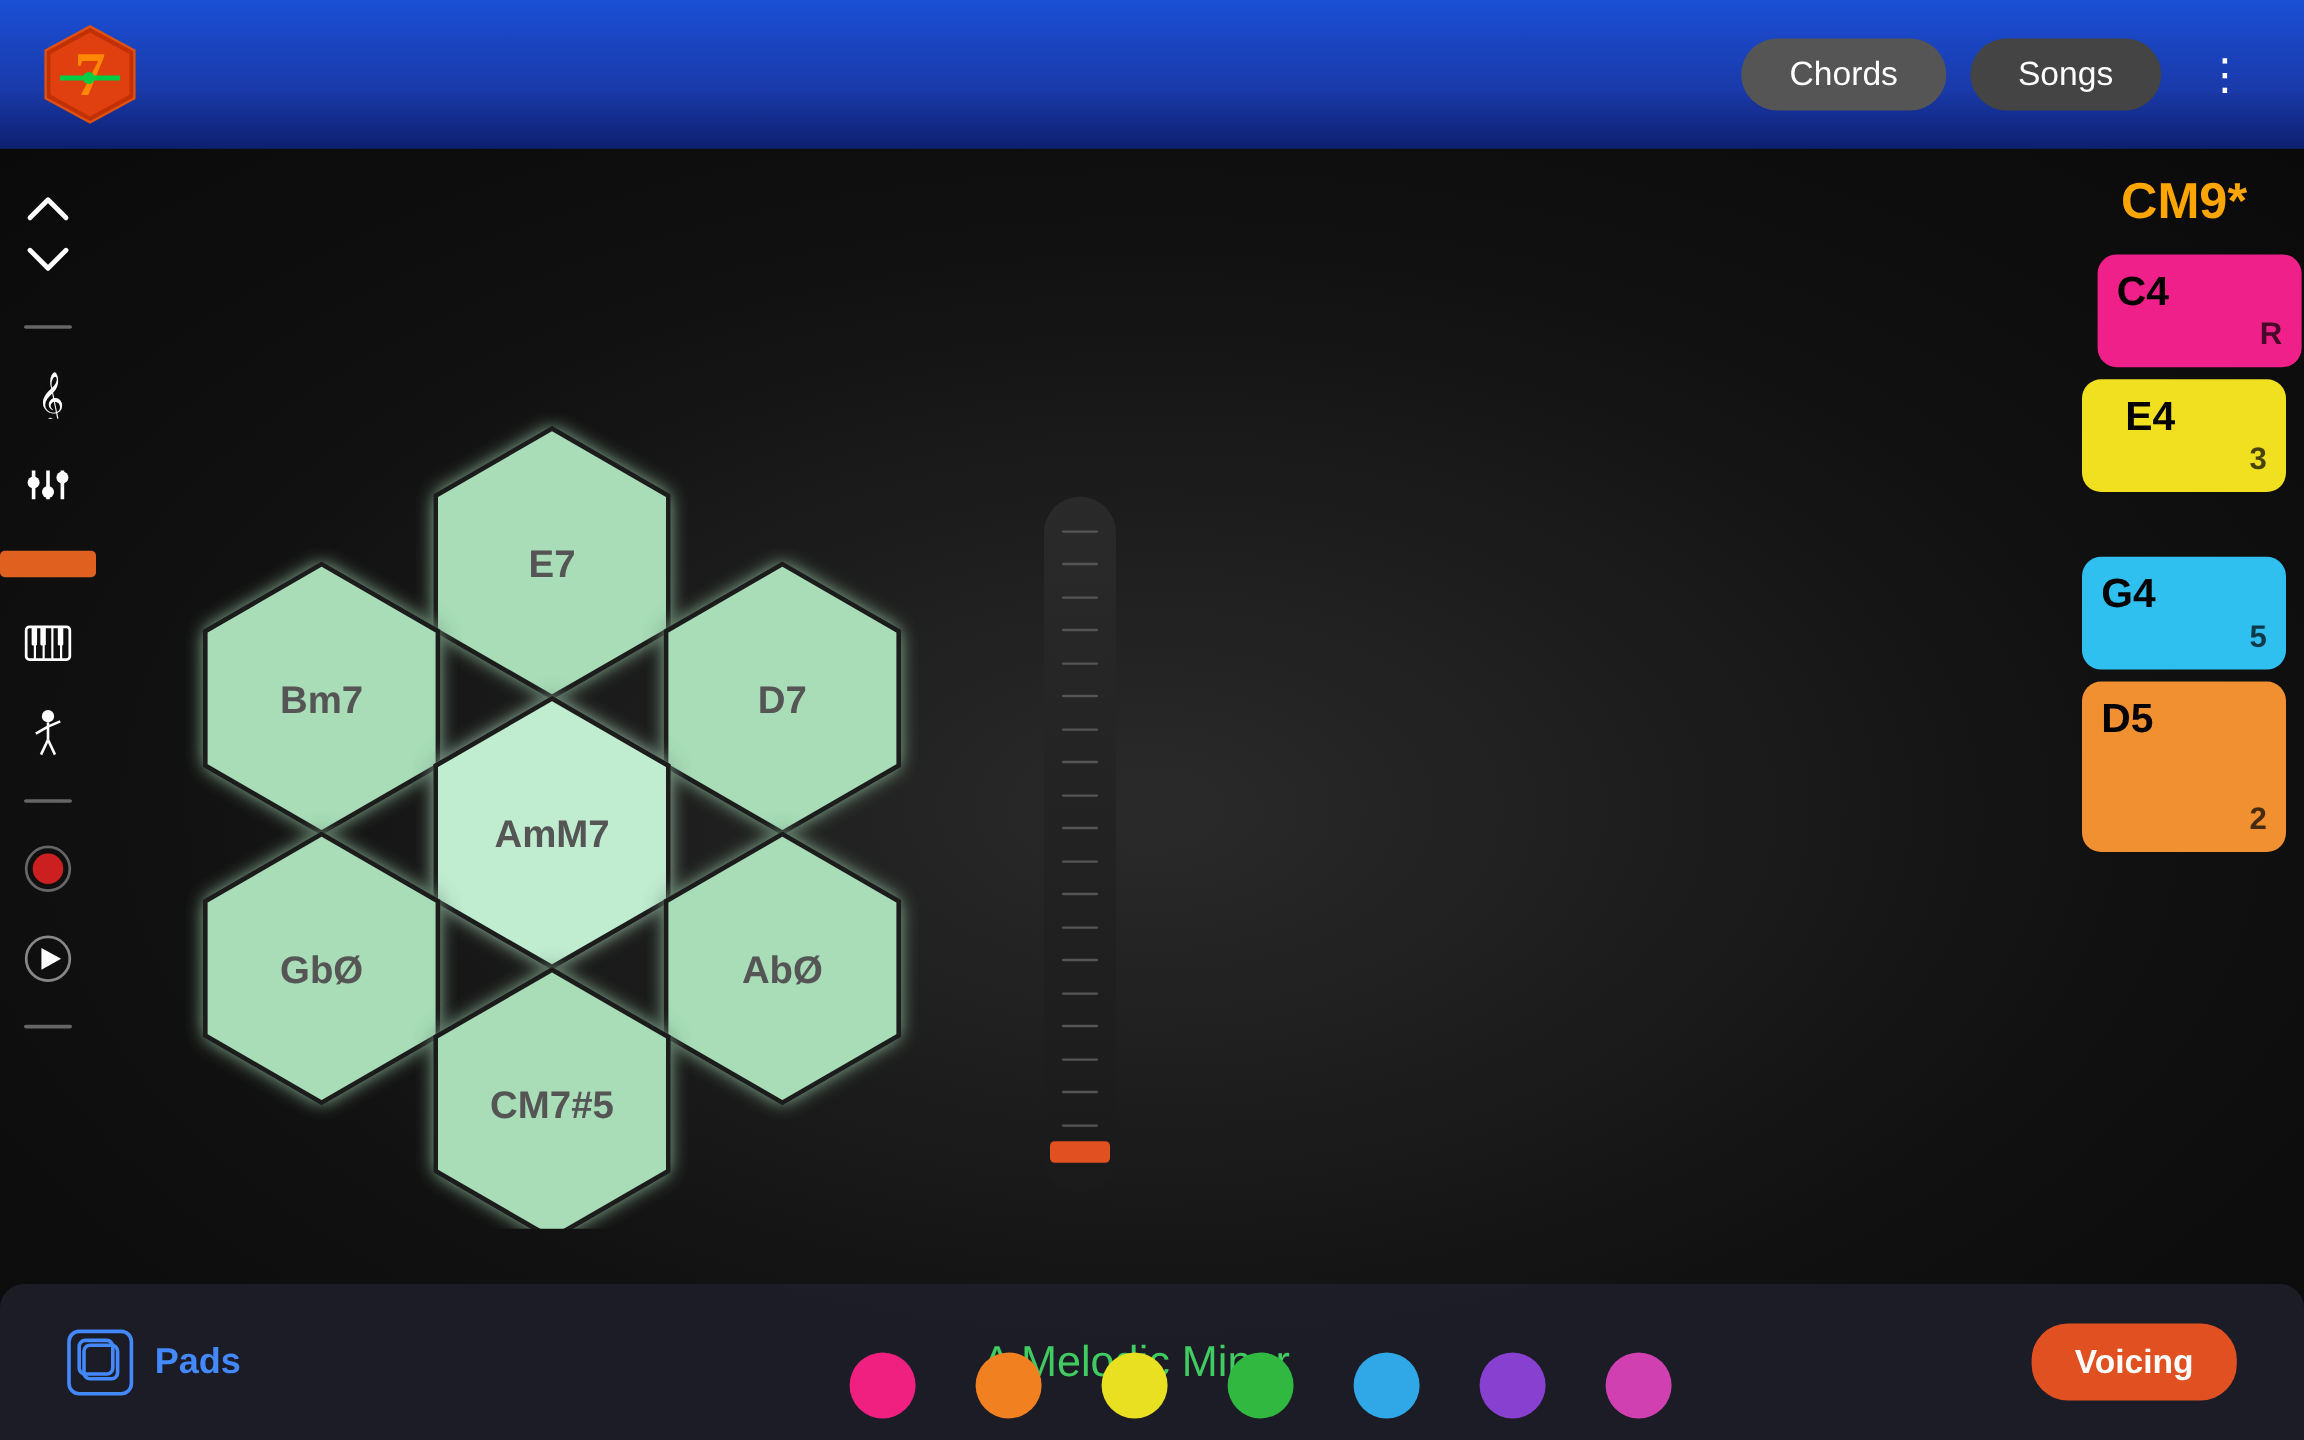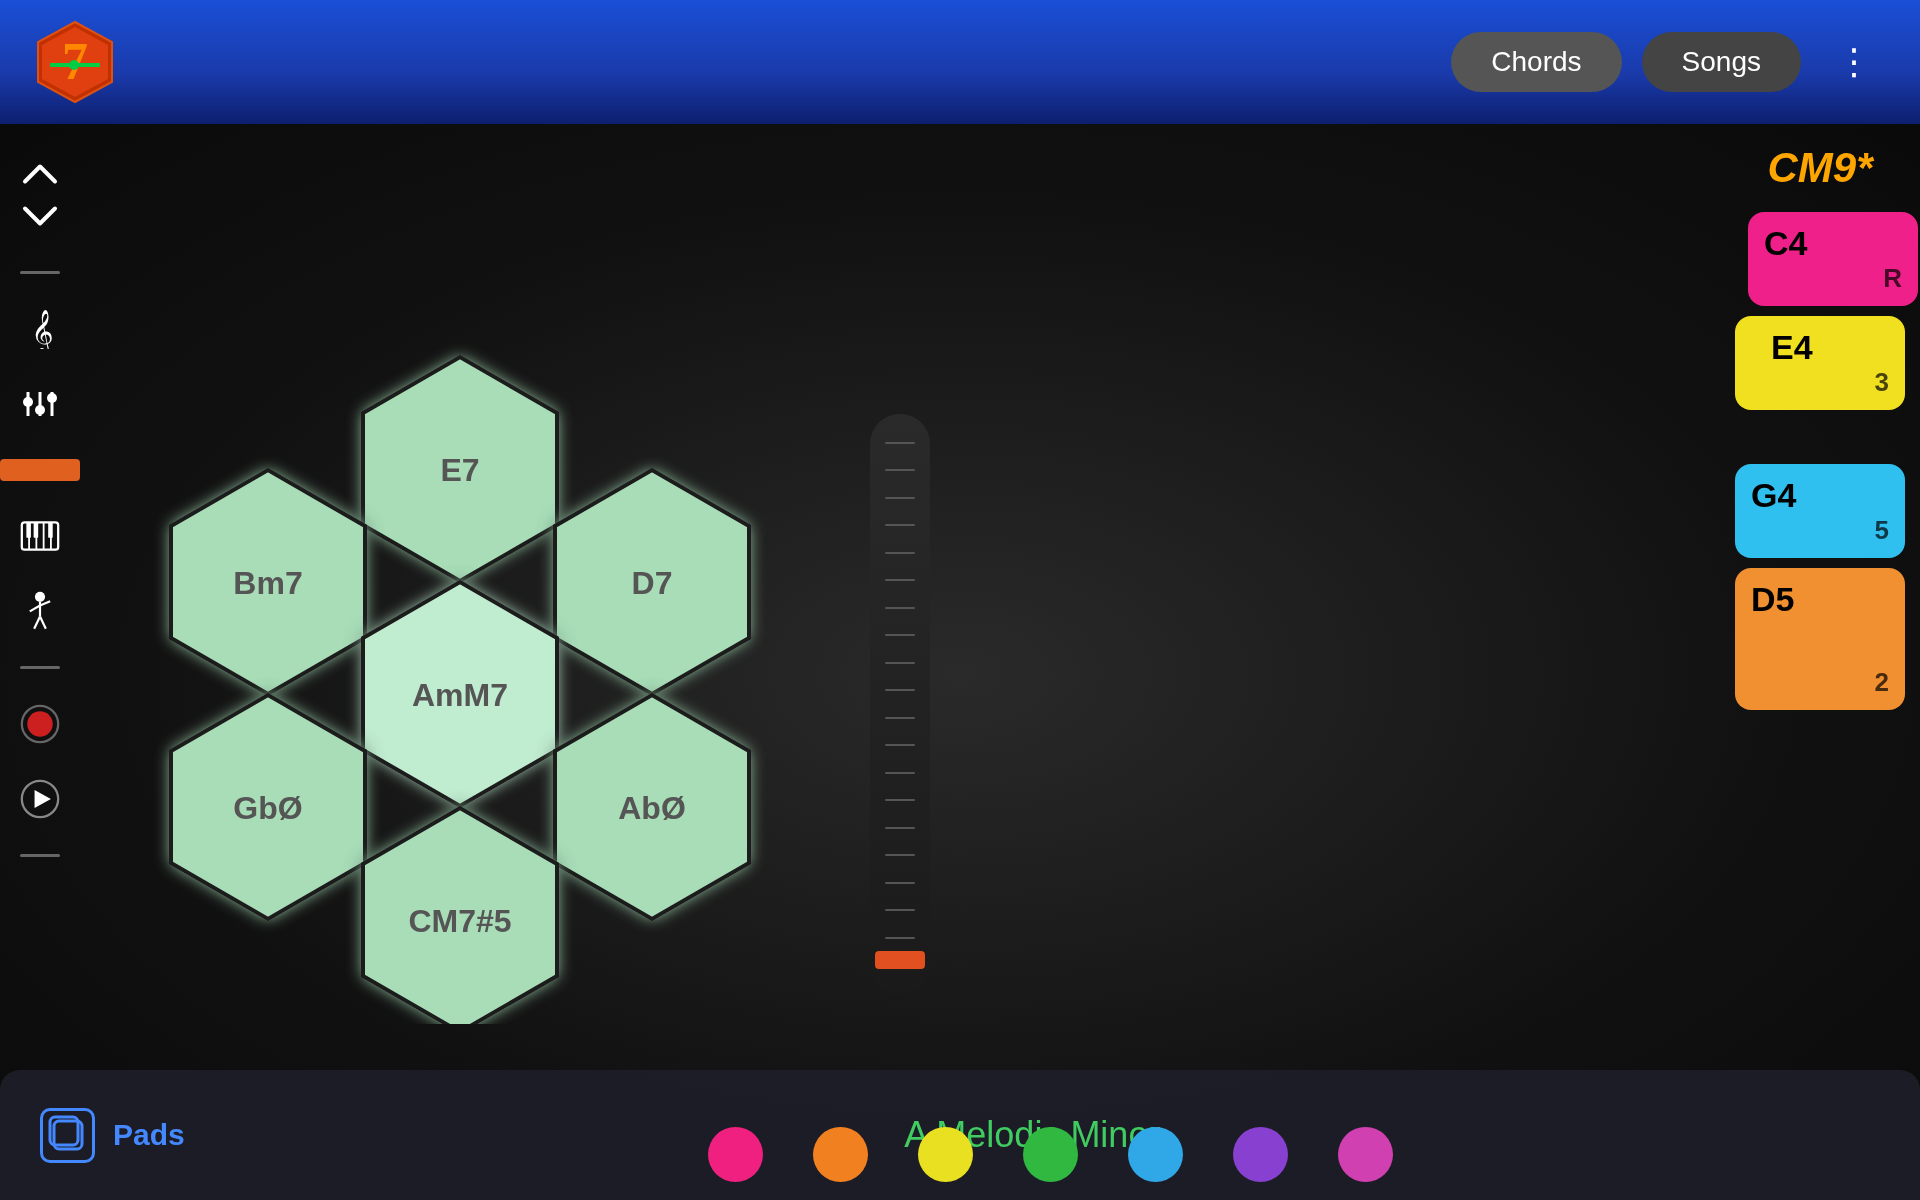--- a/index.html
+++ b/index.html
@@ -134,21 +134,20 @@
       gap: 10px;
     }
 
     #chord-title {
       color: #ffa500;
       font-size: 42px;
       font-weight: bold;
       margin-bottom: 10px;
       width: 100%;
       text-align: center;
-      font-style: italic;
     }
 
     .chord-note-card {
       width: 170px;
       border-radius: 16px;
       padding: 12px 16px;
       display: flex;
       flex-direction: column;
       align-items: flex-start;
       cursor: pointer;
@@ -177,21 +176,21 @@
     #bottom-bar {
       position: absolute;
       bottom: 0;
       left: 0;
       right: 0;
       height: 130px;
       background: rgba(30,30,40,0.95);
       border-radius: 20px 20px 0 0;
       display: flex;
       align-items: center;
-      padding: 0 40px;
+      padding: 0 56px;
       gap: 0;
       z-index: 10;
     }
 
     #pads-btn-container {
       display: flex;
       align-items: center;
       gap: 18px;
     }
 
@@ -458,20 +457,21 @@
       <svg width="44" height="44" viewBox="0 0 44 44">
         <rect x="8" y="8" width="28" height="28" rx="5" fill="none" stroke="#4488ff" stroke-width="3"></rect>
         <rect x="4" y="4" width="28" height="28" rx="5" fill="none" stroke="#4488ff" stroke-width="3"></rect>
       </svg>
     </div>
     <span class="pads-label">Pads</span>
   </div>
 
   <div id="scale-name">A Melodic Minor</div>
 
+  <button class="voicing-btn">Voicing</button>
 </div>
 
 <div style="position:absolute;bottom:0;left:0;right:0;height:130px;display:flex;align-items:flex-end;padding:0 40px 18px 40px;gap:40px;pointer-events:none;z-index:11;">
   <div style="flex:1;display:flex;justify-content:center;gap:50px;pointer-events:all;margin-left:180px;">
     <div style="width:55px;height:55px;border-radius:50%;background:#f02080;cursor:pointer;"></div>
     <div style="width:55px;height:55px;border-radius:50%;background:#f08020;cursor:pointer;"></div>
     <div style="width:55px;height:55px;border-radius:50%;background:#e8e020;cursor:pointer;"></div>
     <div style="width:55px;height:55px;border-radius:50%;background:#30b840;cursor:pointer;"></div>
     <div style="width:55px;height:55px;border-radius:50%;background:#30a8e8;cursor:pointer;"></div>
     <div style="width:55px;height:55px;border-radius:50%;background:#8840d0;cursor:pointer;"></div>

